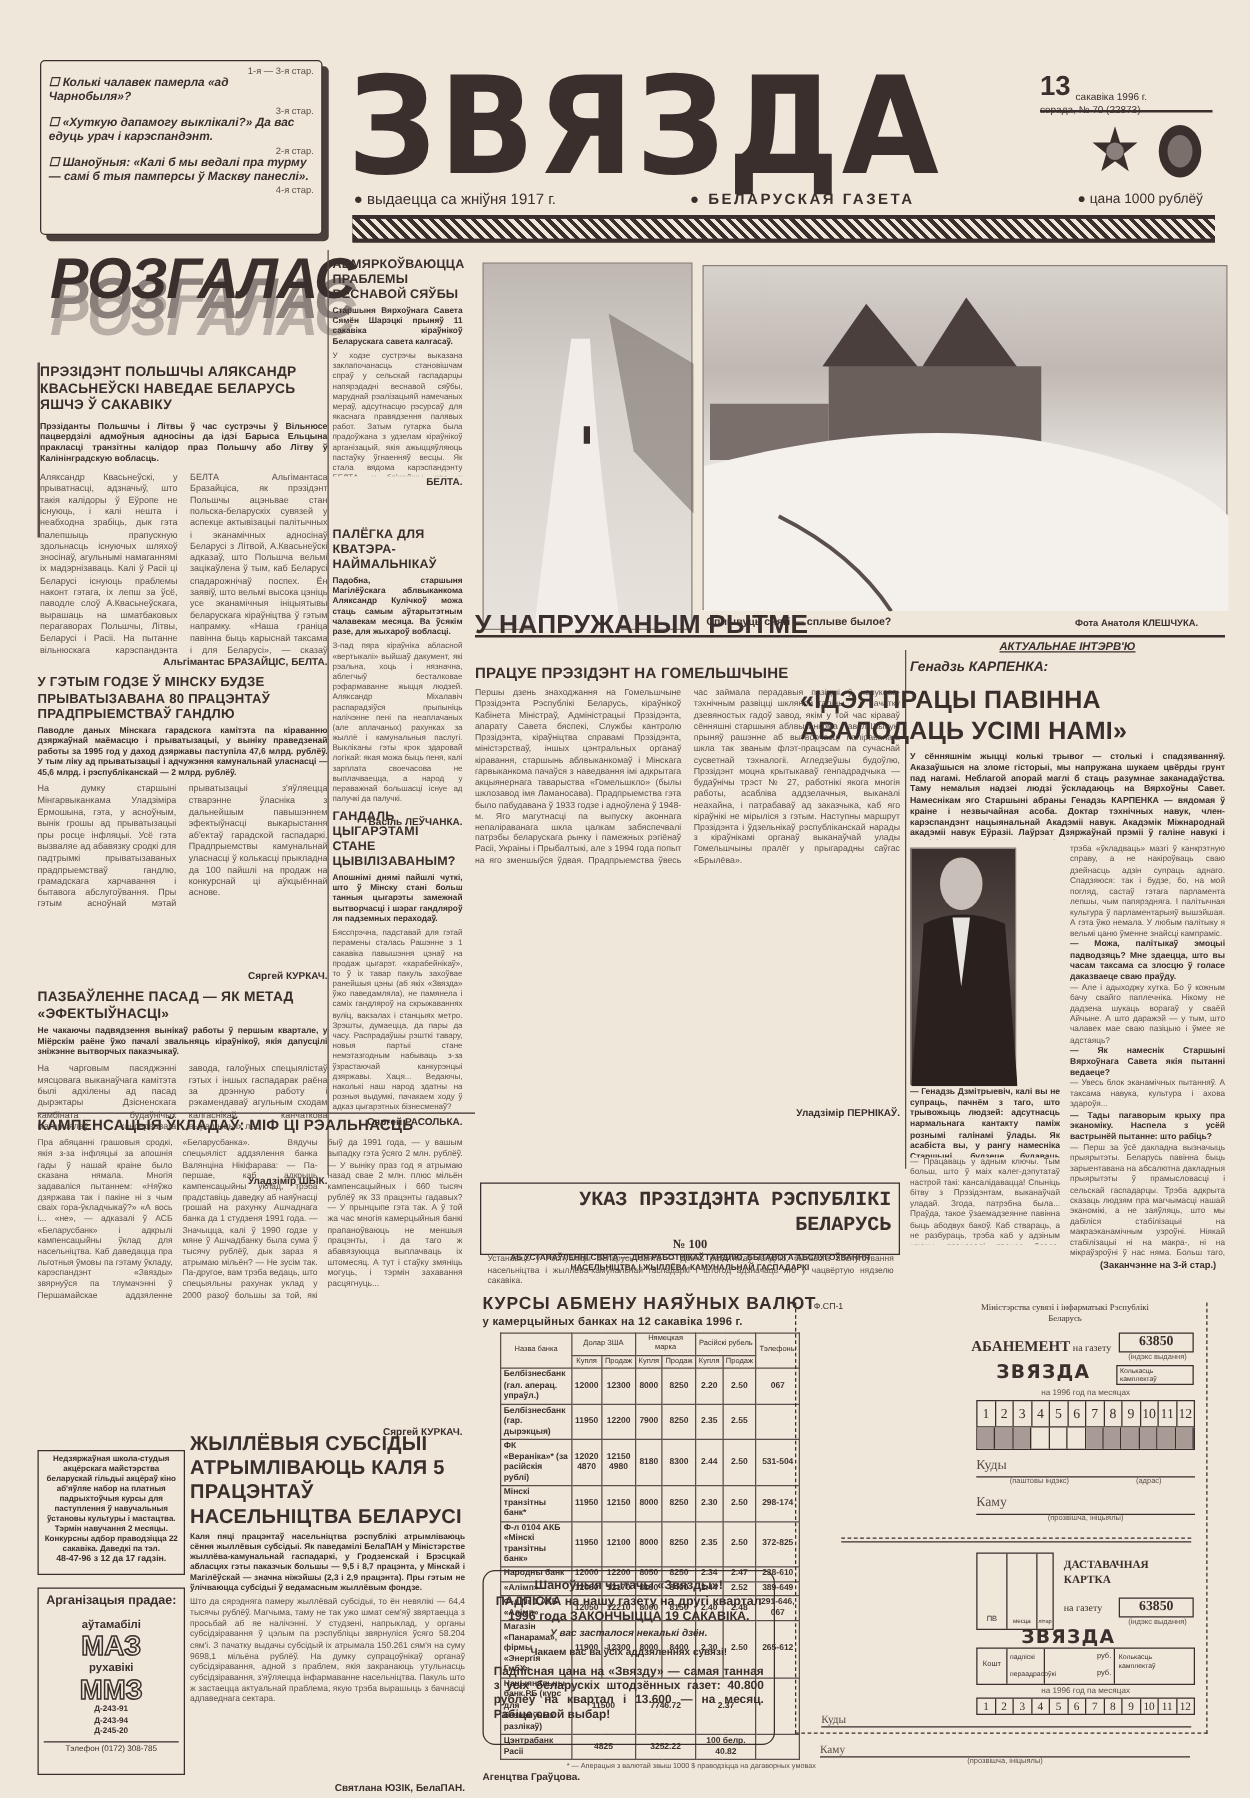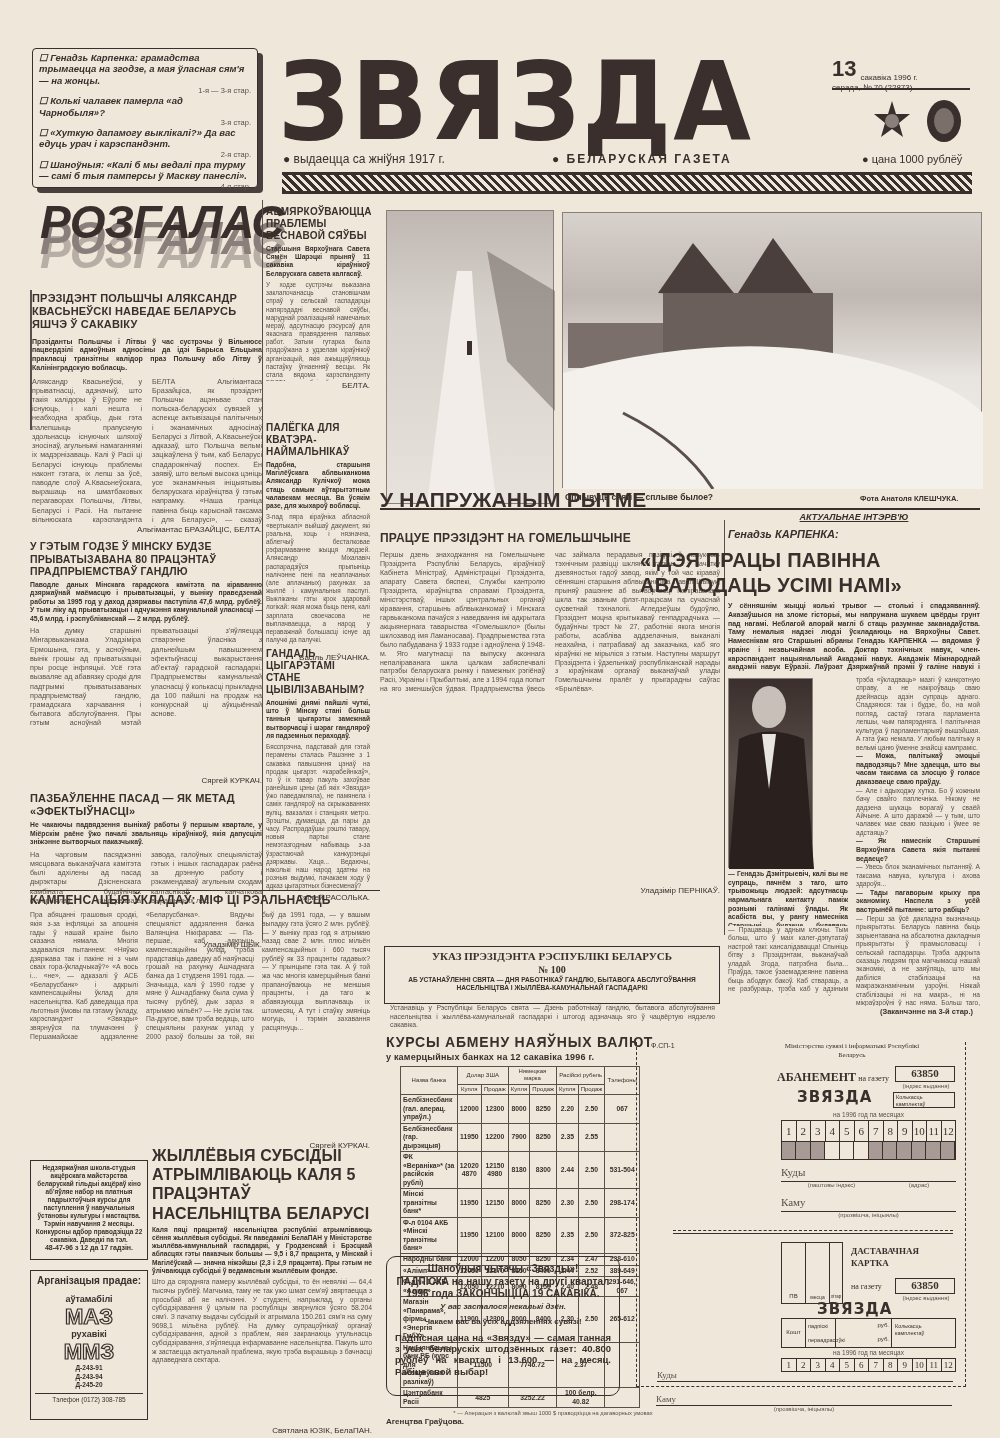--- a/index.html
+++ b/index.html
@@ -4,21 +4,21 @@
 <style>
 *{box-sizing:border-box;margin:0;padding:0}
 body{width:1000px;height:1438px;background:#efe7da;color:#3a2f2c;font-family:"Liberation Sans",sans-serif;font-size:7.5px;line-height:1.25;position:relative;overflow:hidden}
 .abs{position:absolute}
 .b{font-weight:bold}
 .body{color:#5a4f4a;text-align:justify;font-size:7.2px;line-height:1.28}
 .cols2{column-count:2;column-gap:10px}
 .cols3{column-count:3;column-gap:8px}
 .head{font-weight:bold;text-align:left;color:#3a2f2c;letter-spacing:0.2px}
 .lead{font-weight:bold;color:#3a2f2c;text-align:justify;font-size:7.6px}
-.sig{font-weight:normal;text-align:right;color:#3a2f2c;font-size:8px}
+.sig{font-weight:bold;text-align:right;color:#3a2f2c;font-size:8px}
 .rule{background:#3a2f2c;height:2px}
 .vrule{background:#5a4f4a;width:1px}
 .teaser{border:1.5px solid #3a2f2c;border-radius:4px;box-shadow:5px 5px 0 #4a3f3c}
 .teaser p{font-weight:bold;font-style:italic;font-size:9.5px;color:#3a2f2c;line-height:1.2}
 .teaser .pg{font-weight:normal;font-style:normal;font-size:7.5px;text-align:right;color:#5a4f4a}
 .box{border:1.5px solid #3a2f2c}
 .photo{background:linear-gradient(180deg,#cfc8c0 0%,#b8aea6 40%,#ddd6ce 70%,#c8c0b8 100%);border:1px solid #8a7f7a}
 .ornament{height:22px;background:repeating-linear-gradient(45deg,#3a2f2c 0 3px,#efe7da 3px 6px),#3a2f2c;border-top:3px solid #3a2f2c;border-bottom:3px solid #3a2f2c}
 table.fx{border-collapse:collapse;width:100%;font-size:6.8px}
 table.fx td,table.fx th{border:1px solid #5a4f4a;padding:1px 2px;color:#3a2f2c}
@@ -32,21 +32,20 @@
 .shade div{flex:1;border-right:1px solid #3a2f2c}
 .shade div.s{background:#a89a94}
 .formline{border-bottom:1px solid #3a2f2c;font-family:"Liberation Serif",serif;font-size:11px;height:22px;line-height:24px;color:#5a4f4a}
 .tiny{font-size:6px;color:#5a4f4a;text-align:center}
 .zv{font-family:"DejaVu Sans",sans-serif;font-weight:bold;color:#3a2f2c;letter-spacing:1px}
 </style>
 </head>
 <body>
 
 <div class="abs teaser" style="left:32px;top:48px;width:226px;height:140px;padding:3px 6px;background:#efe7da">
-  <p>☐ <span>Генадзь Карпенка: грамадства трымаецца на згодзе, а мая ўласная сям'я — на жонцы.</span></p>
   <p class="pg">1-я — 3-я стар.</p>
   <p>☐ <span>Колькі чалавек памерла «ад Чарнобыля»?</span></p>
   <p class="pg">3-я стар.</p>
   <p>☐ <span>«Хуткую дапамогу выклікалі?» Да вас едуць урач і карэспандэнт.</span></p>
   <p class="pg">2-я стар.</p>
   <p>☐ <span>Шаноўныя: «Калі б мы ведалі пра турму — самі б тыя памперсы ў Маскву панеслі».</span></p>
   <p class="pg">4-я стар.</p>
 </div>
 
 <div class="abs" style="left:278px;top:52px;width:470px;height:100px;font-family:'DejaVu Sans',sans-serif;font-weight:bold;font-size:108px;line-height:100px;color:#3a2f2c;letter-spacing:2px;transform:scaleX(0.93);transform-origin:left">ЗВЯЗДА</div>
@@ -178,21 +177,21 @@
   <div class="body b" style="color:#3a2f2c;font-size:6.8px">— Можа, палітыкаў эмоцыі падводзяць? Мне здаецца, што вы часам таксама са злосцю ў голасе даказваеце сваю праўду.</div>
   <div class="body" style="font-size:6.6px">— Але і адыходжу хутка. Бо ў кожным бачу свайго паплечніка. Нікому не дадзена шукаць ворагаў у сваёй Айчыне. А што даражэй — у тым, што чалавек мае сваю пазіцыю і ўмее яе адстаяць?</div>
   <div class="body b" style="color:#3a2f2c;font-size:6.8px">— Як намеснік Старшыні Вярхоўнага Савета якія пытанні ведаеце?</div>
   <div class="body" style="font-size:6.6px">— Увесь блок эканамічных пытанняў. А таксама навука, культура і ахова здароўя...</div>
   <div class="body b" style="color:#3a2f2c;font-size:6.8px">— Тады пагаворым крыху пра эканоміку. Наспела з усёй вастрынёй пытанне: што рабіць?</div>
   <div class="body" style="font-size:6.6px">— Перш за ўсё дакладна вызначыць прыярытэты. Беларусь павінна быць зарыентавана на абсалютна дакладныя прыярытэты ў прамысловасці і сельскай гаспадарцы. Трэба адкрыта сказаць людзям пра магчымасці нашай эканомікі, а не заяўляць, што мы дабіліся стабілізацыі на макраэканамічным узроўні. Ніякай стабілізацыі ні на макра-, ні на мікраўзроўні ў нас няма. Больш таго, наша фінансавая сістэма ў стане падтрымаць не больш дзесяці працэнтаў народнагаспадарчага комплексу. Усю эканамічную палітыку трэба мяняць... А цяпер у краіне так: круціцца — няхай круціцца. І падзенне па ўсіх накірунках. Тым, ад каго залежыць далейшы лёс Беларусі, не ворагаў трэба шукаць адзін у адным, а выйсце са складанага становішча.</div>
 </div>
 <div class="abs" style="left:880px;top:1007px;font-size:7.5px;font-weight:bold">(Заканчэнне на 3-й стар.)</div>
 
 <div class="abs box" style="left:384px;top:946px;width:336px;height:58px;padding:3px 6px;border-width:1px">
-  <div style="text-align:center;font-family:Liberation Serif, serif;font-weight:bold;font-size:11px">УКАЗ ПРЭЗІДЭНТА РЭСПУБЛІКІ БЕЛАРУСЬ</div>
+  <div style="text-align:right;font-family:Liberation Mono, monospace;font-weight:bold;font-size:16px">УКАЗ ПРЭЗІДЭНТА РЭСПУБЛІКІ БЕЛАРУСЬ</div>
   <div style="text-align:center;font-family:'Liberation Serif',serif;font-weight:bold;font-size:10px">№ 100</div>
   <div style="text-align:center;font-weight:bold;font-size:6.6px">АБ УСТАНАЎЛЕННІ СВЯТА — ДНЯ РАБОТНІКАЎ ГАНДЛЮ, БЫТАВОГА АБСЛУГОЎВАННЯ НАСЕЛЬНІЦТВА І ЖЫЛЛЁВА-КАМУНАЛЬНАЙ ГАСПАДАРКІ</div>
 </div>
 <div class="abs body" style="left:390px;top:1004px;width:325px;font-size:6.8px">Устанавіць у Рэспубліцы Беларусь свята — Дзень работнікаў гандлю, бытавога абслугоўвання насельніцтва і жыллёва-камунальнай гаспадаркі і штогод адзначаць яго ў чацвёртую нядзелю сакавіка.</div>
 
 <div class="abs rule" style="left:30px;top:890px;width:350px;height:1px"></div>
 <div class="abs" style="left:30px;top:894px;width:340px">
   <div class="head" style="font-size:12px;line-height:1.1">КАМПЕНСАЦЫЯ ЎКЛАДАЎ: МІФ ЦІ РЭАЛЬНАСЦЬ</div>
   <div class="body cols3" style="margin-top:4px;height:230px;overflow:hidden;font-size:6.8px">Пра абяцанні грашовыя сродкі, якія з-за інфляцыі за апошнія гады ў нашай краіне было сказана нямала. Многія задаваліся пытаннем: «Няўжо дзяржава так і пакіне ні з чым сваіх гора-ўкладчыкаў?» «А вось і... «не», — адказалі ў АСБ «Беларусбанк» і адкрылі кампенсацыйны ўклад для насельніцтва. Каб даведацца пра льготныя ўмовы па гэтаму ўкладу, карэспандэнт «Звязды» звярнуўся па тлумачэнні ў Першамайскае аддзяленне «Беларусбанка». Вядучы спецыяліст аддзялення банка Валянціна Нікіфарава: — Па-першае, каб адкрыць кампенсацыйны ўклад, трэба прадставіць даведку аб наяўнасці грошай на рахунку Ашчаднага банка да 1 студзеня 1991 года. — Значыцца, калі ў 1990 годзе у мяне ў Ашчадбанку была сума ў тысячу рублёў, дык зараз я атрымаю мільён? — Не зусім так. Па-другое, вам трэба ведаць, што спецыяльны рахунак уклад у 2000 разоў большы за той, які быў да 1991 года, — у вашым выпадку гэта ўсяго 2 млн. рублёў. — У выніку праз год я атрымаю назад свае 2 млн. плюс мільён кампенсацыйных і 660 тысяч рублёў як 33 працэнты гадавых? — У прынцыпе гэта так. А ў той жа час многія камерцыйныя банкі прапаноўваюць не меншыя працэнты, і да таго ж абавязуюцца выплачваць іх штомесяц. А тут і стаўку змяніць могуць, і тэрмін захавання расцягнуць...</div>
   <div class="sig">Сяргей КУРКАЧ.</div>

